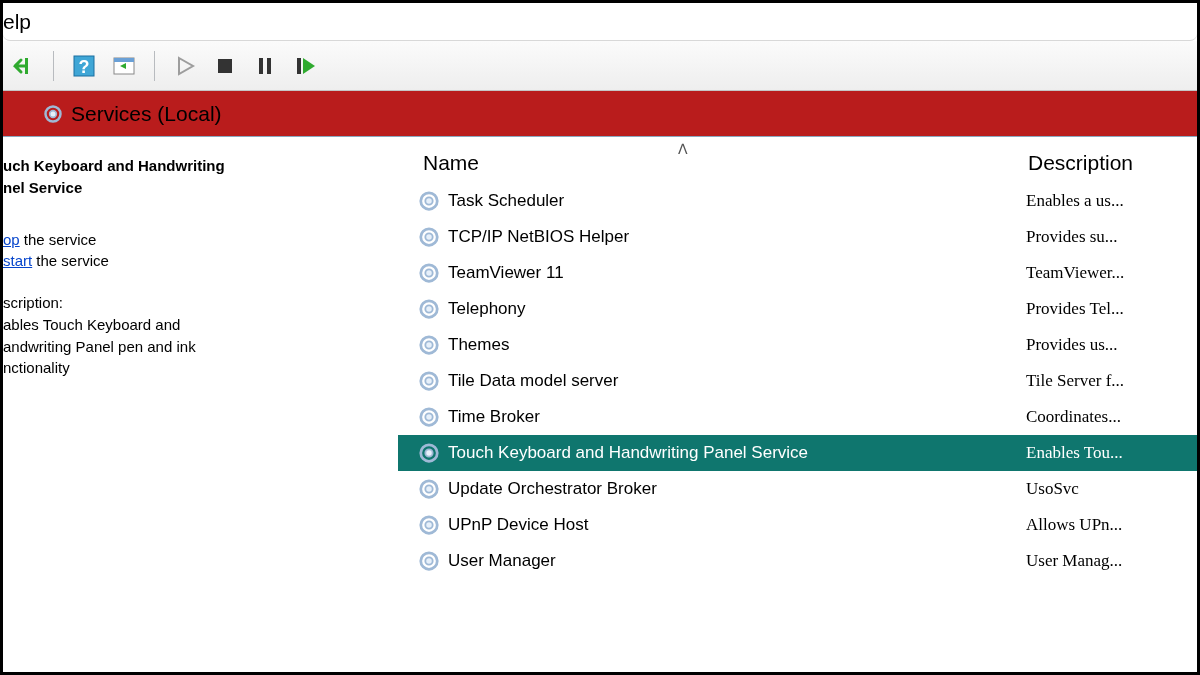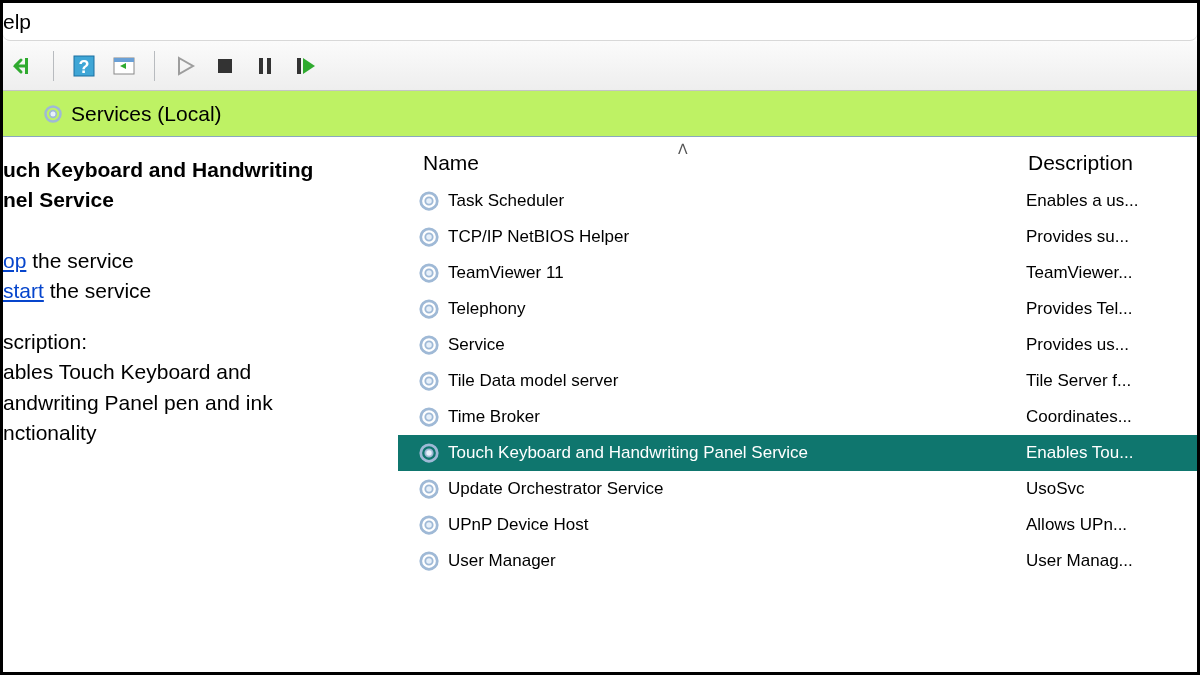--- a/index.html
+++ b/index.html
@@ -41,35 +41,35 @@
     margin: 0 10px;
   }
   .tb-btn {
     width: 28px; height: 28px;
     margin: 0 6px;
     display: flex; align-items: center; justify-content: center;
   }
   .tb-btn svg { width: 24px; height: 24px; }
   .headerband {
     height: 46px;
-    background: #bef264;
+    background: #b91c1c;
     border-bottom: 1px solid #8aa8bf;
     display: flex; align-items: center;
     padding-left: 40px;
     font-size: 21px;
   }
   .headerband .hdr-icon { margin-right: 8px; display:flex; }
   .content {
     display: flex;
     height: calc(675px - 6px - 38px - 50px - 46px);
   }
   .left-pane {
     width: 395px;
     padding: 18px 18px 18px 0;
-    font-size: 21px;
+    font-size: 15px;
     line-height: 1.45;
     position: relative;
   }
   .left-pane .svc-title { font-weight: 700; margin-bottom: 30px; }
   .left-pane a { color: #0645cc; text-decoration: underline; }
   .left-pane .actions { margin-bottom: 20px; }
   .left-pane .desc-label { }
   .right-pane {
     flex: 1;
     position: relative;
@@ -93,21 +93,21 @@
   }
   .row {
     display:flex;
     align-items:center;
     height:36px;
     font-size:17px;
     white-space:nowrap;
   }
   .row .ic { width:22px; height:22px; margin-left:20px; margin-right:6px; flex:0 0 auto; }
   .row .nm { width: 560px; overflow:hidden; text-overflow:ellipsis; padding-left:2px;}
-  .row .ds { padding-left: 20px; overflow:hidden; text-overflow:ellipsis; max-width:170px;}
+  .row .ds { padding-left: 20px; overflow:hidden; text-overflow:ellipsis; max-width:170px;font-family:Liberation Serif, serif;}
   .row.selected {
     background:#0f766e;
     color:#fff;
   }
   .row.selected .nm { }
   .gear-icon circle.outer { fill:none; stroke:#9fb9d6; stroke-width:3;}
   .gear-icon circle.inner { fill:#e7f0fa; stroke:#9fb9d6; stroke-width:2;}
 </style>
 </head>
 <body>
@@ -237,21 +237,21 @@
                 <circle class="inner" cx="12" cy="12" r="4"></circle>
               </svg></span>
             <span class="nm">Telephony</span>
             <span class="ds">Provides Tel...</span>
           </div>
           <div class="row">
             <span class="ic"><svg viewBox="0 0 24 24" class="gear-icon">
                 <circle class="outer" cx="12" cy="12" r="9"></circle>
                 <circle class="inner" cx="12" cy="12" r="4"></circle>
               </svg></span>
-            <span class="nm">Service</span>
+            <span class="nm">Themes</span>
             <span class="ds">Provides us...</span>
           </div>
           <div class="row">
             <span class="ic"><svg viewBox="0 0 24 24" class="gear-icon">
                 <circle class="outer" cx="12" cy="12" r="9"></circle>
                 <circle class="inner" cx="12" cy="12" r="4"></circle>
               </svg></span>
             <span class="nm">Tile Data model server</span>
             <span class="ds">Tile Server f...</span>
           </div>
@@ -269,21 +269,21 @@
                 <circle class="inner" cx="12" cy="12" r="4"></circle>
               </svg></span>
             <span class="nm">Touch Keyboard and Handwriting Panel Service</span>
             <span class="ds">Enables Tou...</span>
           </div>
           <div class="row">
             <span class="ic"><svg viewBox="0 0 24 24" class="gear-icon">
                 <circle class="outer" cx="12" cy="12" r="9"></circle>
                 <circle class="inner" cx="12" cy="12" r="4"></circle>
               </svg></span>
-            <span class="nm">Update Orchestrator Service</span>
+            <span class="nm">Update Orchestrator Broker</span>
             <span class="ds">UsoSvc</span>
           </div>
           <div class="row">
             <span class="ic"><svg viewBox="0 0 24 24" class="gear-icon">
                 <circle class="outer" cx="12" cy="12" r="9"></circle>
                 <circle class="inner" cx="12" cy="12" r="4"></circle>
               </svg></span>
             <span class="nm">UPnP Device Host</span>
             <span class="ds">Allows UPn...</span>
           </div>

